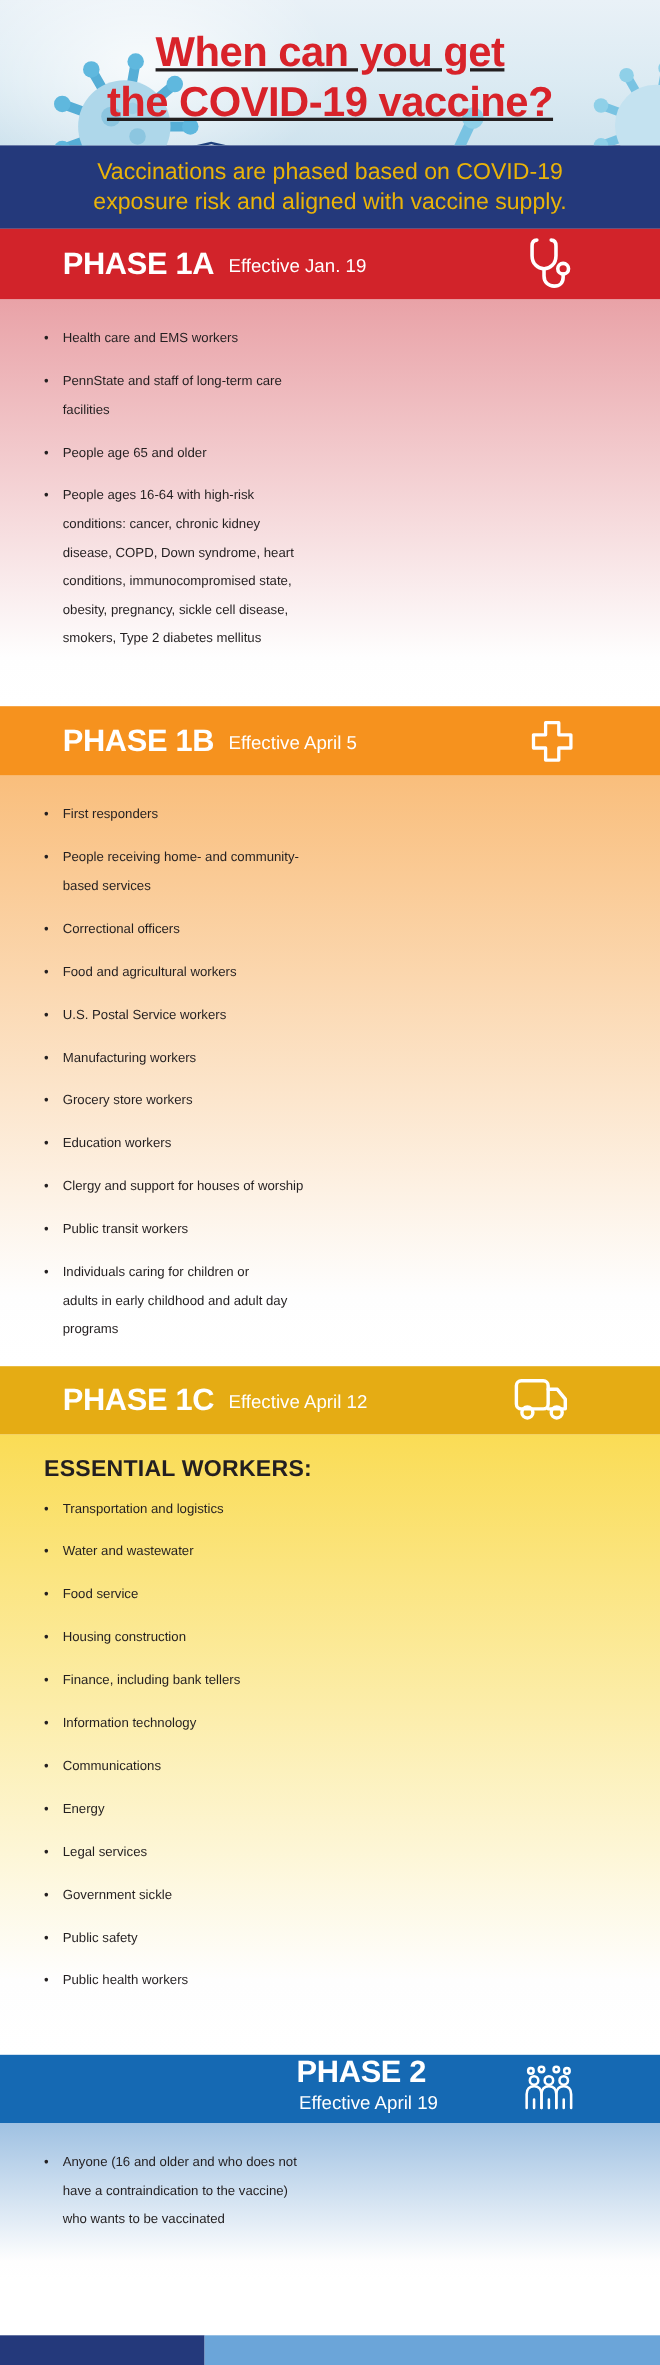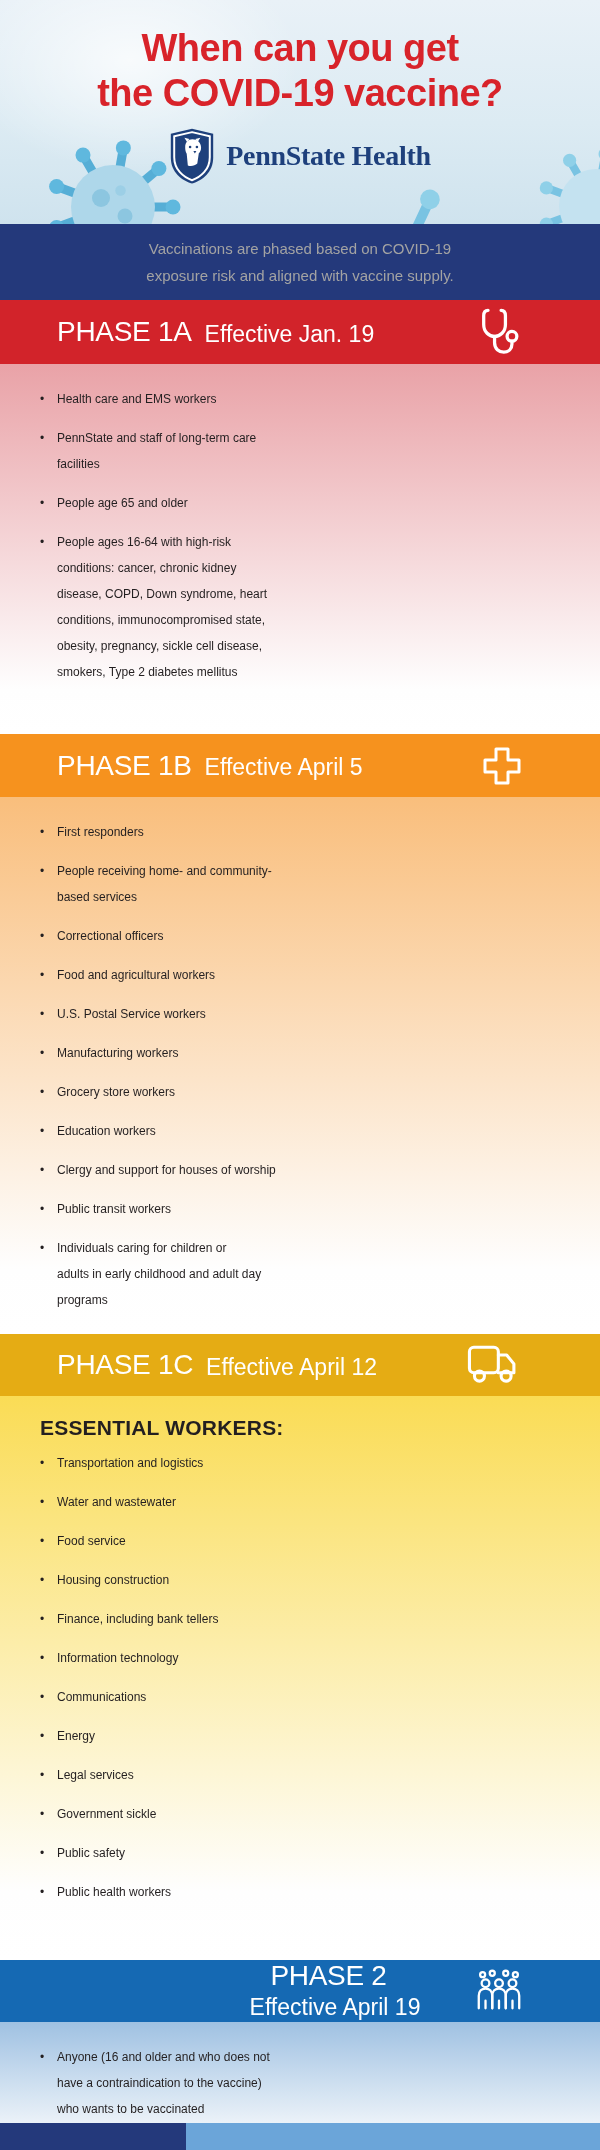--- a/index.html
+++ b/index.html
@@ -3,54 +3,54 @@
 <meta charset="utf-8">
 <style>
   * { margin:0; padding:0; box-sizing:border-box; }
   html,body { background:#ffffff; }
   body { font-family:"Liberation Sans", sans-serif; color:#231f20; }
 
   .poster { position:relative; width:600px; height:2150px; margin:0 auto;
             overflow:hidden; background:#fff; }
 
   
-  .header { position:relative; height:224px; overflow:hidden;
-            background:linear-gradient(180deg,#e9f1f7 0%,#dcebf3 55%,#cfe3ee 100%); }
+  .header { position:relative; height:132px; overflow:hidden;
+            background:linear-gradient(180deg,#e9f1f7 0%,#dcebf3 55%,#cfe3ee 100%);text-decoration:underline; }
   .header::before { content:""; position:absolute; left:-40px; top:-50px;
             width:340px; height:220px;
             background:radial-gradient(closest-side, rgba(255,255,255,.75), rgba(255,255,255,0));
             pointer-events:none; }
   .virus { position:absolute; }
   .virus-left  { left:38px;  bottom:-58px; width:150px; height:150px; }
   .virus-right { right:-62px; bottom:-48px; width:132px; height:132px; }
   .virus-tip   { right:148px; bottom:-16px; width:56px; height:56px; transform:rotate(25deg); }
 
   .title { position:relative; padding-top:26px; text-align:center;
            font-size:38px; line-height:45px; font-weight:800;
            letter-spacing:-.5px; color:#d8232a; white-space:pre-line; }
 
   .logo-row { position:relative; margin-top:12px; display:flex;
               align-items:center; justify-content:center; gap:11px; }
   .logo-shield { width:46px; height:56px; flex:0 0 auto; }
   .logo-text { font-family:"Liberation Serif", serif; font-weight:700;
                font-size:28px; color:#1e407c; letter-spacing:-.3px; }
 
   
-  .intro-banner { height:76px; background:#24397b; color:#a3a3a3;
+  .intro-banner { height:76px; background:#24397b; color:#eab308;
                   display:flex; align-items:center; justify-content:center;
-                  text-align:center; font-size:15px; line-height:27px;
+                  text-align:center; font-size:21px; line-height:27px;
                   white-space:pre-line; }
 
   
   .phase-bar { position:relative; display:flex; align-items:center;
                padding-left:57px; background:var(--bar,#888); color:#fff; }
   .bar-1a { height:64px; } .bar-1b { height:63px; }
   .bar-1c { height:62px; } .bar-2  { height:62px;flex-direction:column; }
-  .phase-label { font-size:28px; font-weight:400; letter-spacing:-.3px;text-align:center; }
-  .phase-effective { font-size:23px; font-weight:400; margin-left:13px;
+  .phase-label { font-size:28px; font-weight:700; letter-spacing:-.3px;text-align:center; }
+  .phase-effective { font-size:17px; font-weight:400; margin-left:13px;
                      position:relative; top:2px; }
   .bar-icon { position:absolute; right:75px; top:50%; transform:translateY(-50%); }
 
   .phase-body { background:linear-gradient(180deg, var(--tint,#eee) 0%, #fefefe 88%, #ffffff 100%); }
   .body-1a { height:370px; } .body-1b { height:537px; }
   .body-1c { height:564px; } .body-2  { height:143px; }
 
   .phase-list { list-style:none; padding:22px 30px 0 40px; }
   .phase-list li { position:relative; padding-left:17px; font-size:12px;
                    line-height:26px; margin-bottom:13px; white-space:pre-line; }

